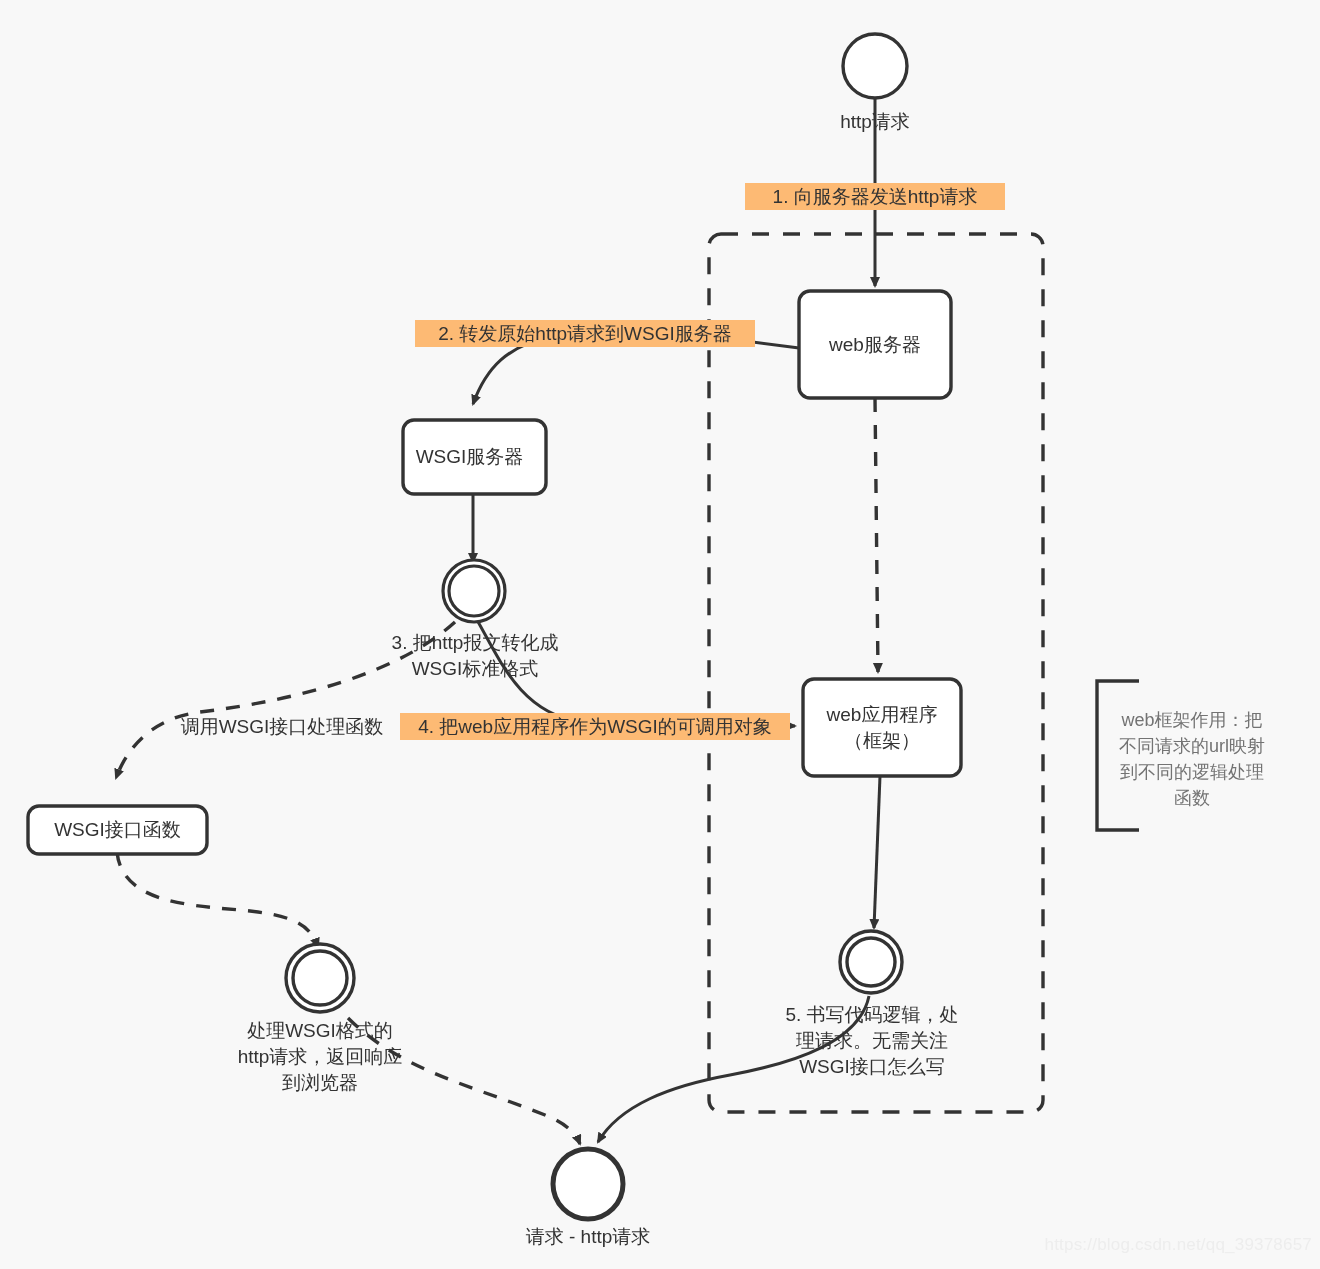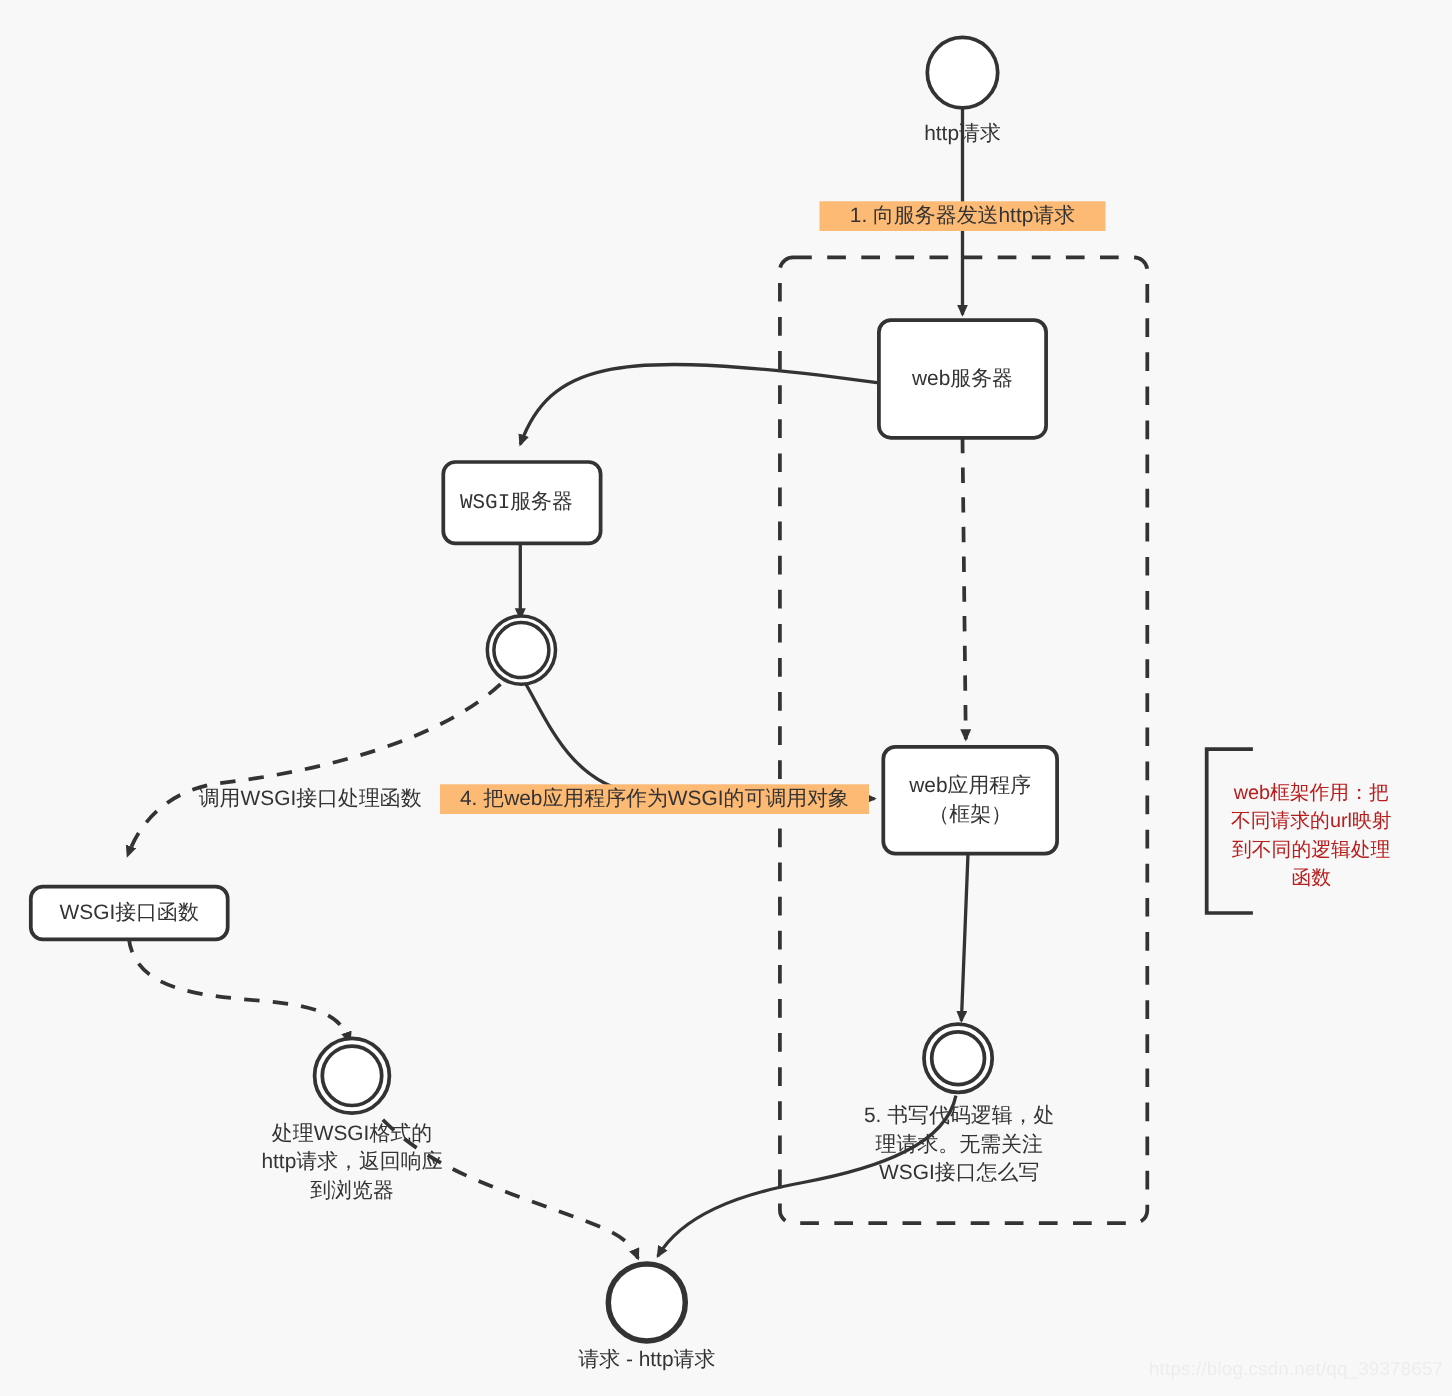--- a/index.html
+++ b/index.html
@@ -26,21 +26,21 @@
     color:#333333;
     font-size:19px;
     line-height:27px;
     text-align:center;
     white-space:pre;
     background:#fdba74;
   }
   .edge-label.plain{background:transparent;}
   .note-text{
     position:absolute;
-    color:#b91c1c;
+    color:#737373;
     font-size:18px;
     line-height:26px;
     text-align:center;
     white-space:pre;
   }
   .watermark{
     position:absolute;
     right:8px;bottom:14px;
     color:#ededed;
     font-size:17px;
@@ -105,23 +105,26 @@
 
     <path d="M1139,681 L1097,681 L1097,830 L1139,830" fill="none" stroke="#333333" stroke-width="3.4" stroke-linejoin="miter"></path>
   </svg>
 
   <div class="node-label" style="left:785px;top:109px;width:180px;">http请求</div>
 
   <div class="edge-label" style="left:745px;top:183px;width:260px;">1. 向服务器发送http请求</div>
 
   <div class="node-label" style="left:799px;top:332px;width:152px;text-align:center;">web服务器</div>
 
+  <div class="edge-label" style="left:415px;top:320px;width:340px;">2. 转发原始http请求到WSGI服务器</div>
 
-  <div class="node-label" style="left:403px;top:444px;width:133px;font-family:Liberation Mono, monospace;">WSGI服务器</div>
+  <div class="node-label" style="left:403px;top:444px;width:133px;">WSGI服务器</div>
 
+  <div class="node-label" style="left:355px;top:630px;width:240px;">3. 把http报文转化成
+WSGI标准格式</div>
 
   <div class="edge-label plain" style="left:168px;top:713px;width:228px;">调用WSGI接口处理函数</div>
 
   <div class="edge-label" style="left:400px;top:713px;width:390px;">4. 把web应用程序作为WSGI的可调用对象</div>
 
   <div class="node-label" style="left:28px;top:817px;width:179px;">WSGI接口函数</div>
 
   <div class="node-label" style="left:205px;top:1018px;width:230px;">处理WSGI格式的
 http请求，返回响应
 到浏览器</div>

